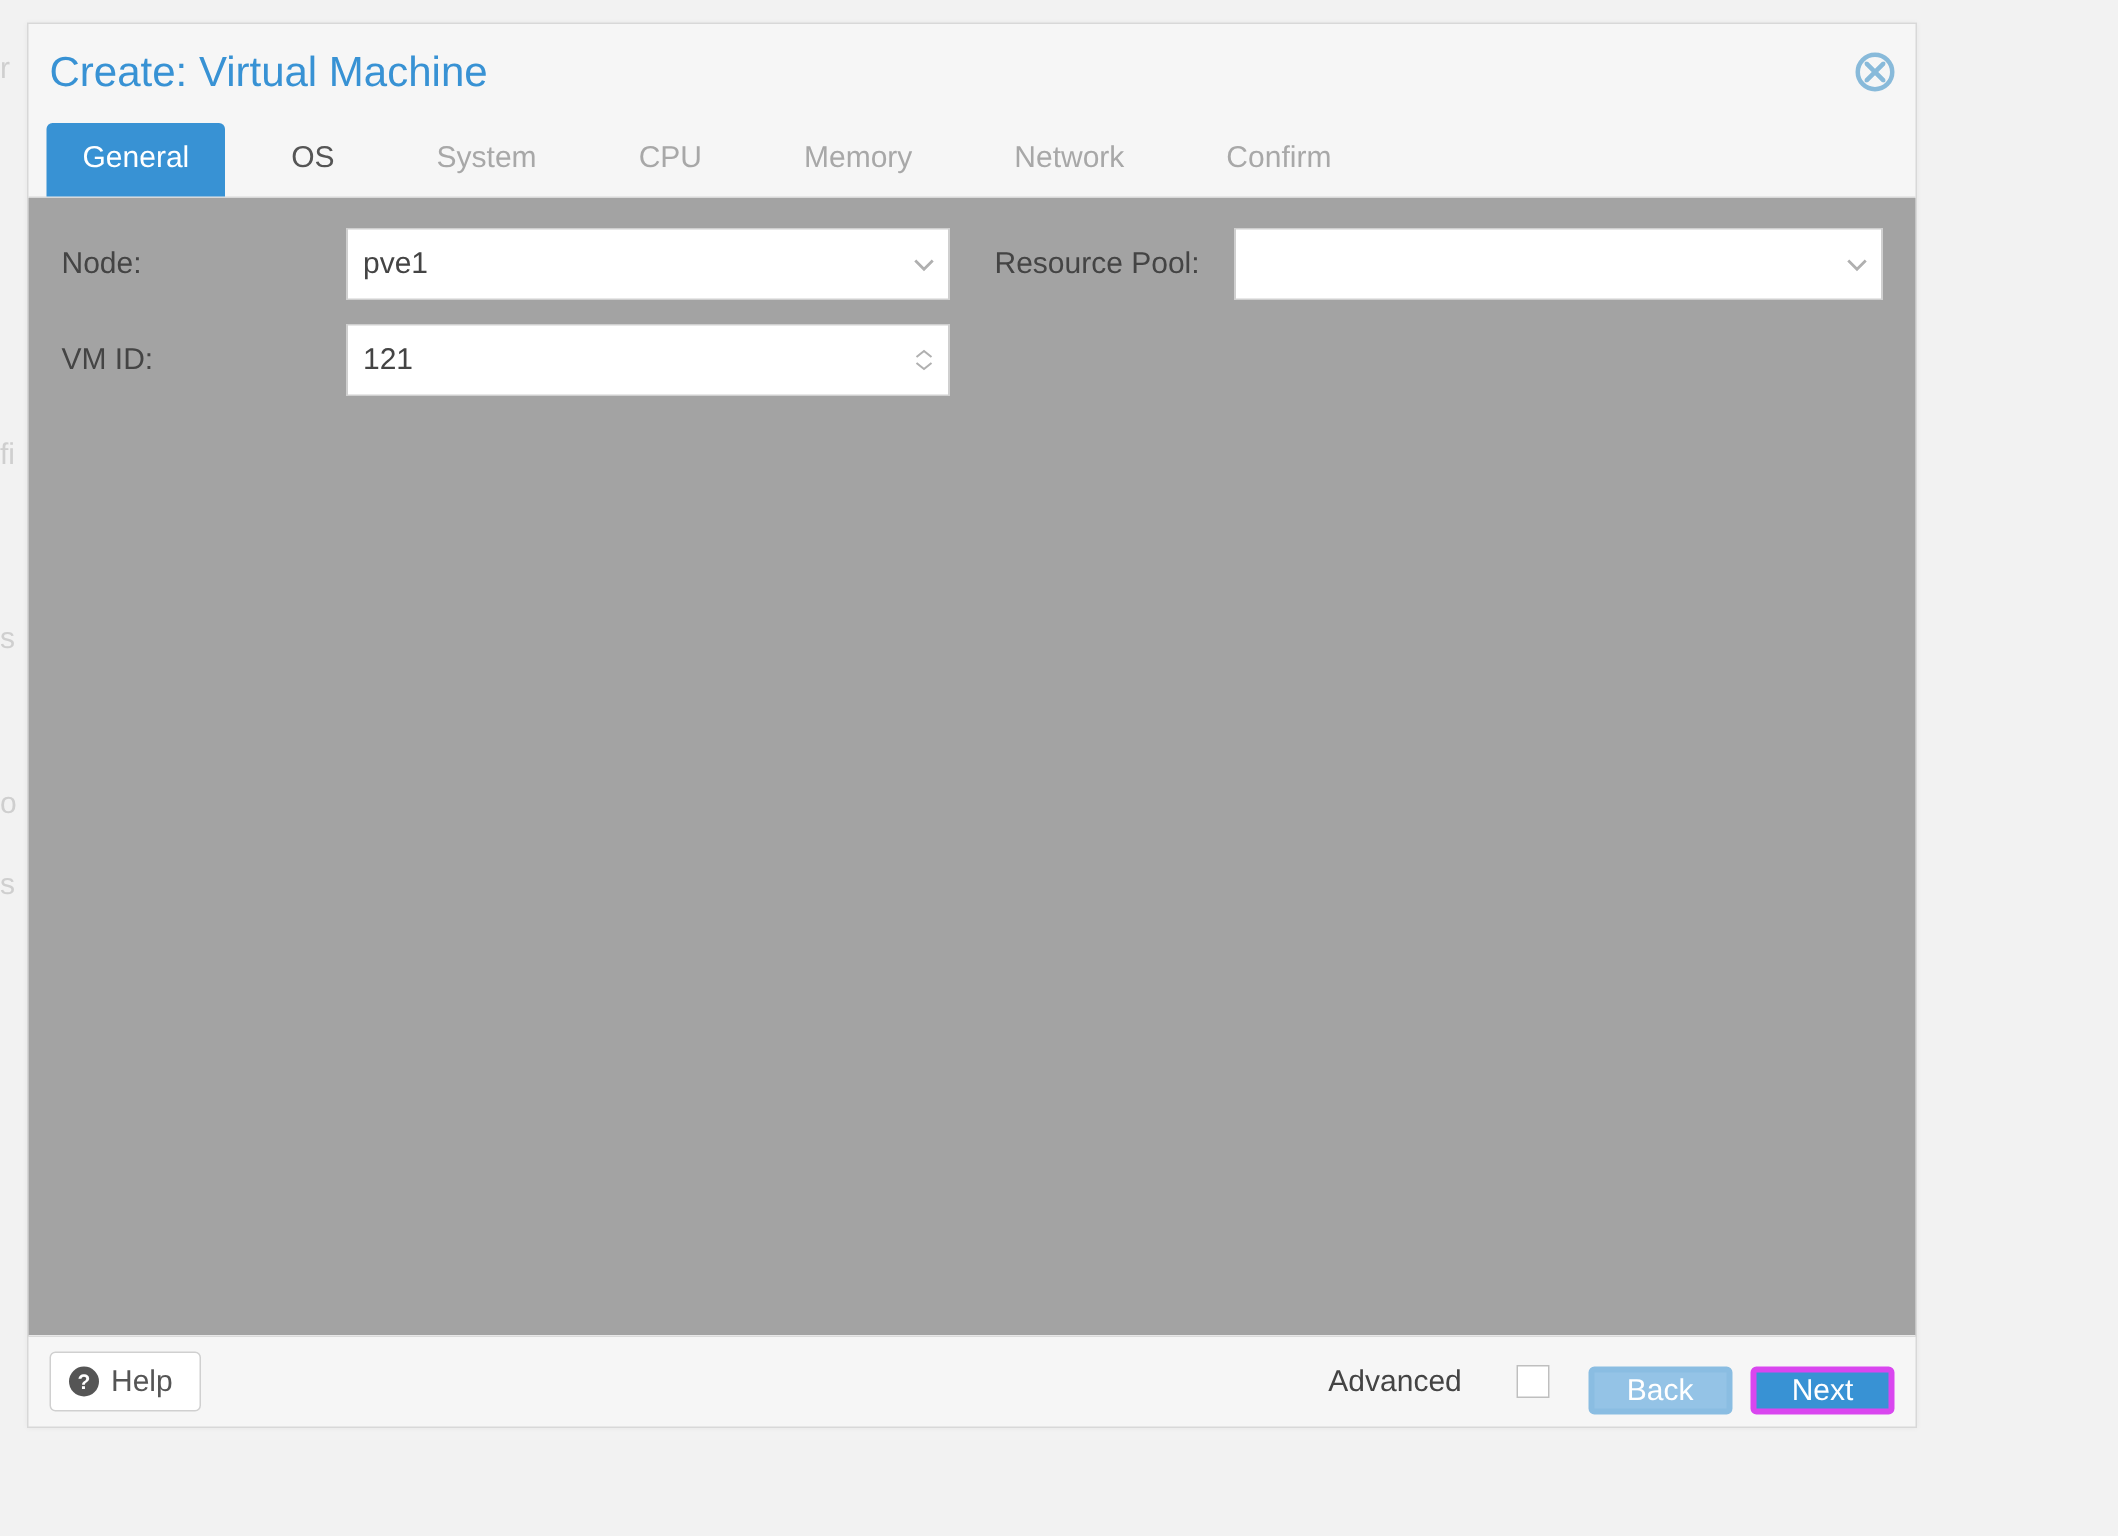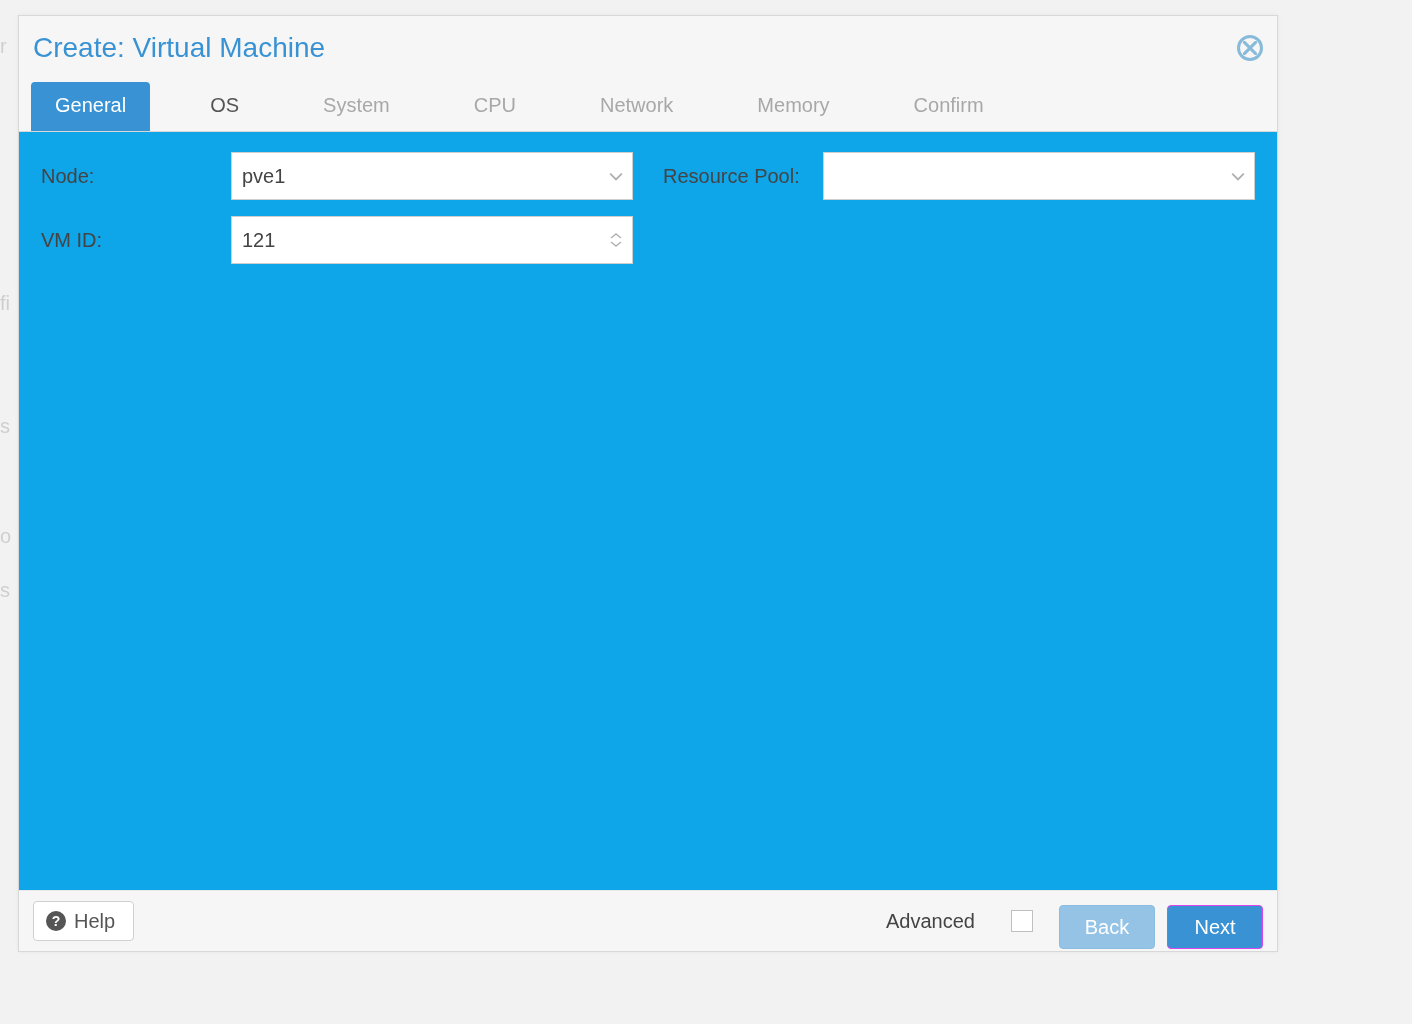--- a/index.html
+++ b/index.html
@@ -50,42 +50,42 @@
     border-radius: 50%;
     display: flex; align-items: center; justify-content: center;
     color: #88bada;
     cursor: pointer;
     font-weight: 700;
   }
   .close-btn svg { width: 14px; height: 14px; }
 
   .tabstrip {
     display: flex;
-    gap: 16px;
+    gap: 0;
     padding: 6px 12px 0 12px;
     border-bottom: 1px solid #d8d8d8;
     align-items: center;
   }
   .tab {
     padding: 12px 24px 14px 24px;
     font-size: 20px;
     color: #a8a8a8;
     cursor: pointer;
     border-radius: 4px 4px 0 0;
     margin-right: 20px;
   }
   .tab.enabled { color: #555; }
   .tab.active {
     background: #3892d4;
     color: #fff;
   }
 
   .dialog-body {
     flex: 1;
-    background: #0ea5e9;
+    background: #a3a3a3;
     border-top: none;
     padding: 20px 22px;
     display: flex;
     gap: 30px;
     align-items: flex-start;
     border-bottom: 1px solid #e8e8e8;
   }
   .col { flex: 1; display: flex; flex-direction: column; gap: 16px; }
   .form-row { display: flex; align-items: center; }
   .form-label {
@@ -159,24 +159,24 @@
   .spacer { flex: 1; }
   .adv-label { font-size: 20px; color: #444; margin-right: 24px; }
   .checkbox {
     width: 22px; height: 22px;
     border: 1px solid #bfbfbf;
     background: #fff;
     margin-right: 14px;
     cursor: pointer;
   }
   .btn {
-    height: 44px;
+    height: 32px;
     min-width: 96px;
     border-radius: 4px;
-    border: 1px solid #d946ef;
+    border: 4px solid #d946ef;
     background: #3892d4;
     color: #fff;
     font-size: 20px;
     cursor: pointer;
     display:flex;align-items:center;justify-content:center;
     padding: 0 22px;
     margin-top: 12px;
   }
   .btn.disabled {
     background: #94c3e6;
@@ -204,22 +204,22 @@
           <path d="M1 1 L9 9 M9 1 L1 9" stroke="currentColor" stroke-width="2.2" fill="none" stroke-linecap="round"></path>
         </svg>
     </div>
   </div>
 
   <div class="tabstrip">
     <div class="tab active"><span>General</span></div>
     <div class="tab enabled"><span>OS</span></div>
     <div class="tab"><span>System</span></div>
     <div class="tab"><span>CPU</span></div>
+    <div class="tab"><span>Memory</span></div>
     <div class="tab"><span>Network</span></div>
-    <div class="tab"><span>Memory</span></div>
     <div class="tab"><span>Confirm</span></div>
   </div>
 
   <div class="dialog-body">
 
     <div class="col">
 
       <div class="form-row">
         <div class="form-label">Node:</div>
         <div class="form-input-wrap">

